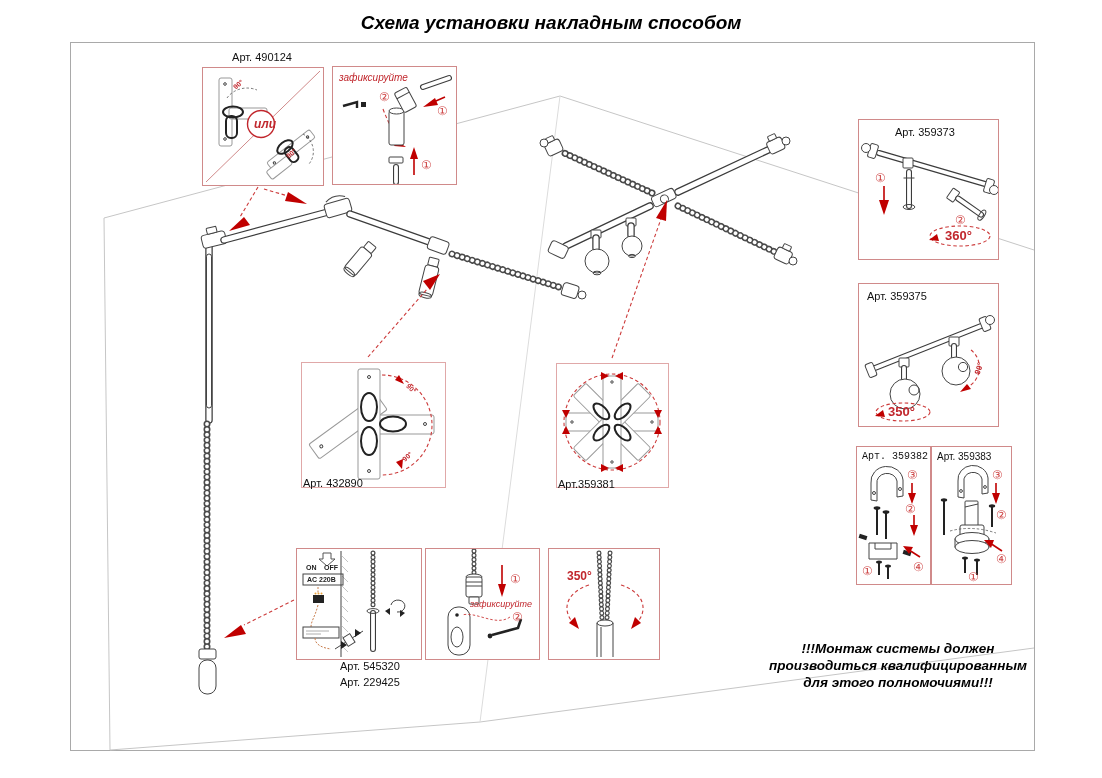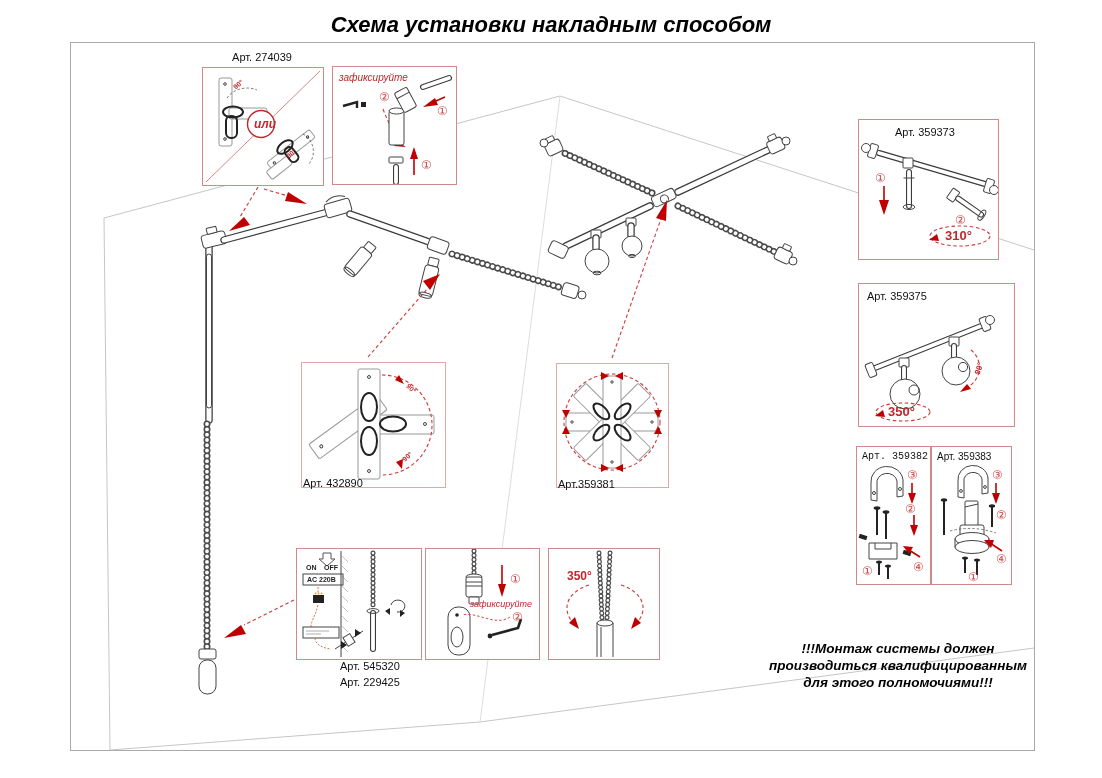--- a/index.html
+++ b/index.html
@@ -1,19 +1,19 @@
 <!DOCTYPE html>
 <html><head>
 <meta charset="utf-8">
 <style>
   html,body{margin:0;padding:0;background:#fff;}
   .page{position:relative;width:1102px;height:778px;background:#fff;overflow:hidden;
         font-family:"Liberation Sans",sans-serif;color:#111;}
   .title{position:absolute;left:0;top:12px;width:100%;text-align:center;
-         font-size:22px;font-weight:bold;font-style:italic;color:#000;}
+         font-size:19px;font-weight:bold;font-style:italic;color:#000;}
   .frame{position:absolute;left:70px;top:42px;width:963px;height:707px;
          border:1px solid #a9a9a9;z-index:0;}
   svg.scene{position:absolute;left:0;top:0;z-index:1;}
   .box{position:absolute;border:1px solid #d08a8a;background:#fff;z-index:2;}
   .box svg{position:absolute;left:0;top:0;}
   .art{position:absolute;font-size:11px;color:#111;white-space:nowrap;z-index:3;}
   .art.inbox{z-index:4;}
   .redtxt{position:absolute;color:#c1272d;font-style:italic;white-space:nowrap;z-index:4;}
   .deg{position:absolute;color:#c1272d;font-weight:bold;white-space:nowrap;z-index:4;}
   .deg.big{font-size:13px;}
@@ -162,21 +162,21 @@
       <polygon class="rf" points="307,204 288,192 285,201"></polygon>
       <path class="rd" d="M 368,357 L 428,288"></path>
       <polygon class="rf" points="440,274 423,281 430,290"></polygon>
       <path class="rd" d="M 612,358 L 662,216"></path>
       <polygon class="rf" points="667,200 656,218 666,221"></polygon>
       <path class="rd" d="M 294,600 L 244,625"></path>
       <polygon class="rf" points="224,638 241,625 246,634"></polygon>
     </g>
   </svg>
 
-  <span class="art" style="left:202px;top:51px;width:120px;text-align:center;">Арт. 274039</span>
+  <span class="art" style="left:202px;top:51px;width:120px;text-align:center;">Арт. 490124</span>
   <div class="box" style="left:202px;top:67px;width:120px;height:117px;">
     <svg width="120" height="117">
       <line class="pinkline" x1="117" y1="3" x2="3" y2="114"></line>
       <g>
         <rect class="pll" x="16" y="10" width="13" height="68" rx="2"></rect>
         <circle class="tl" cx="22" cy="16" r="1.3"></circle>
           <circle class="tl" cx="22" cy="71" r="1.3"></circle>
         <rect class="pll" x="26" y="40" width="38" height="11" rx="2"></rect>
         <circle class="tl" cx="58" cy="45" r="1.3"></circle>
         <path class="bd" d="M 24,30 A 24,22 0 0 1 54,22"></path>
@@ -267,24 +267,24 @@
         <line class="to2" x1="0" y1="-6" x2="0" y2="22"></line>
         <line class="ti2" x1="0" y1="-6" x2="0" y2="22"></line>
         <ellipse class="tl" cx="0" cy="23" rx="5.8" ry="2.5"></ellipse>
       </g>
       <ellipse class="rd" cx="101" cy="116" rx="30" ry="10"></ellipse>
       <polygon class="rf" points="70,120 78,114 80,121"></polygon>
     </svg>
     <span class="art inbox" style="left:8px;top:6px;margin-left:28px;">Арт. 359373</span>
     <span class="circ" style="left:16px;top:52px;">①</span>
     <span class="circ" style="left:96px;top:94px;">②</span>
-    <span class="deg big" style="left:86px;top:108px;">310°</span>
-  </div>
-
-  <div class="box" style="left:858px;top:283px;width:139px;height:142px;padding-left:16px;">
+    <span class="deg big" style="left:86px;top:108px;">360°</span>
+  </div>
+
+  <div class="box" style="left:858px;top:283px;width:139px;height:142px;">
     <svg width="139" height="142">
       <line class="to2" x1="16" y1="84" x2="122" y2="42"></line>
       <line class="ti2" x1="16" y1="84" x2="122" y2="42"></line>
       <g transform="translate(12,86) rotate(-22)">
           <rect class="pl" x="-4" y="-7" width="8" height="14" rx="2"></rect>
         </g>
       <g transform="translate(126,40) rotate(-22)">
           <rect class="pl" x="-4" y="-7" width="8" height="14" rx="2"></rect>
         </g>
       <circle class="pl" cx="131" cy="36" r="4.5"></circle>

